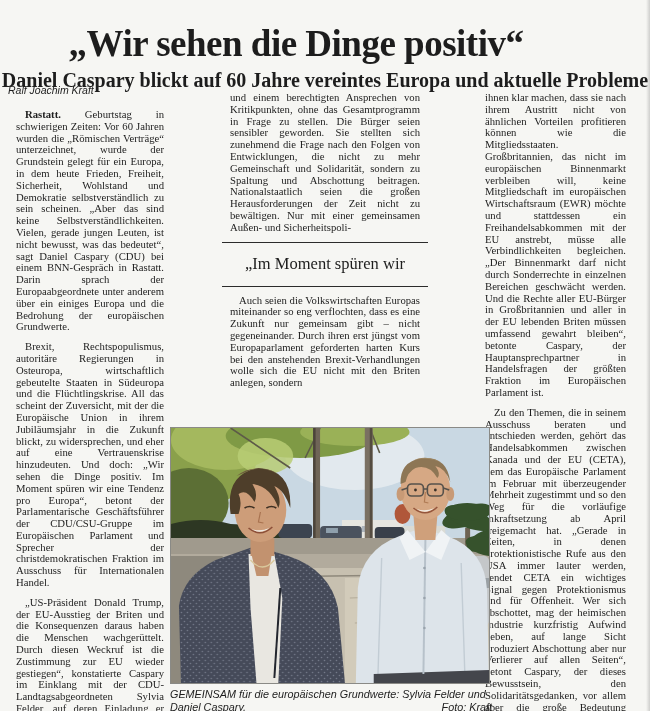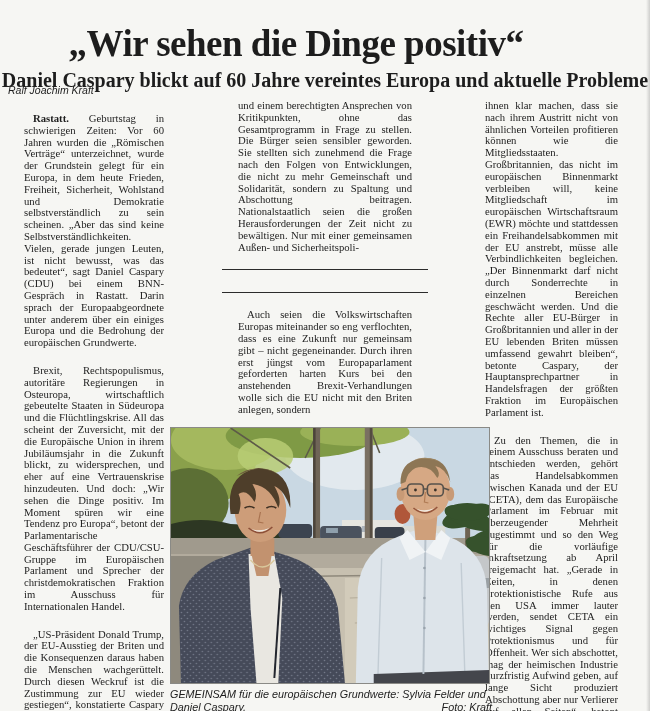--- a/index.html
+++ b/index.html
@@ -14,21 +14,21 @@
     font-size:37px;font-weight:bold;letter-spacing:-0.5px;white-space:nowrap;}
   .subheadline{position:absolute;top:52px;left:0;width:650px;text-align:center;
     font-size:20px;font-weight:bold;white-space:nowrap;}
   .col{position:absolute;top:84px;height:627px;overflow:hidden;
     font-size:10.7px;line-height:11.8px;text-align:justify;hyphens:auto;}
   .col-1{left:8px;width:204px;}
   .col-2{left:222px;width:206px;}
   .col-3{left:423px;width:211px;}
   .byline{font-family:"Liberation Sans","DejaVu Sans",sans-serif;font-style:italic;
     font-size:10.5px;line-height:13px;margin-bottom:12px;text-align:left;}
-  .col p{margin:16px;}
+  .col p{margin:8px;}
   .indent{text-indent:9px;}
   .lead{font-weight:bold;}
   .spacer-right{float:right;width:48px;height:284px;margin-top:343px;}
   .spacer-left{float:left;width:62px;height:284px;margin-top:343px;}
   .pullquote{border-top:1.5px solid #2b2b2b;border-bottom:1.5px solid #2b2b2b;
     margin:7px 0 7px;padding:10px 2px 12px;text-align:center;
     font-size:16.5px;line-height:21px;}
   .photo{position:absolute;left:170px;top:427px;width:320px;height:257px;
     border:1px solid #8a8a86;box-sizing:border-box;background:#cdd9e2;}
   .photo svg{display:block;width:100%;height:100%;}
@@ -51,20 +51,21 @@
     <div>Ralf Joachim Kraft</div>
   </div>
   <p class="indent"><span class="lead">Rastatt.</span><span> Geburtstag in schwierigen Zeiten: Vor 60 Jahren wurden die „Römischen Verträge“ unterzeichnet, wurde der Grundstein gelegt für ein Europa, in dem heute Frieden, Freiheit, Sicherheit, Wohlstand und Demokratie selbstverständlich zu sein scheinen. „Aber das sind keine Selbstverständlichkeiten. Vielen, gerade jungen Leuten, ist nicht bewusst, was das bedeutet“, sagt Daniel Caspary (CDU) bei einem BNN-Gespräch in Rastatt. Darin sprach der Europaabgeordnete unter anderem über ein einiges Europa und die Bedrohung der europäischen Grundwerte.</span></p>
   <p class="indent">Brexit, Rechtspopulismus, autoritäre Regierungen in Osteuropa, wirtschaftlich gebeutelte Staaten in Südeuropa und die Flüchtlingskrise. All das scheint der Zuversicht, mit der die Europäische Union in ihrem Jubiläumsjahr in die Zukunft blickt, zu widersprechen, und eher auf eine Vertrauenskrise hinzudeuten. Und doch: „Wir sehen die Dinge positiv. Im Moment spüren wir eine Tendenz pro Europa“, betont der Parlamentarische Geschäftsführer der CDU/CSU-Gruppe im Europäischen Parlament und Sprecher der christdemokratischen Fraktion im Ausschuss für Internationalen Handel.</p>
   <p class="indent">„US-Präsident Donald Trump, der EU-Ausstieg der Briten und die Konsequenzen daraus haben die Menschen wachgerüttelt. Durch diesen Weckruf ist die Zustimmung zur EU wieder gestiegen“, konstatierte Caspary im Einklang mit der CDU-Landtagsabgeordneten Sylvia Felder, auf deren Einladung er jüngst einen Vormittag in der Barockstadt verbrachte. Beide meinten, dass stärker differenziert werde zwischen plattem Schimpfen auf Europa</p>
 </div>
 
 <div class="col col-2">
   <p>und einem berechtigten Ansprechen von Kritikpunkten, ohne das Gesamtprogramm in Frage zu stellen. Die Bürger seien sensibler geworden. Sie stellten sich zunehmend die Frage nach den Folgen von Entwicklungen, die nicht zu mehr Gemeinschaft und Solidarität, sondern zu Spaltung und Abschottung beitragen. Nationalstaatlich seien die großen Herausforderungen der Zeit nicht zu bewältigen. Nur mit einer gemeinsamen Außen- und Sicherheitspoli-</p>
   <div class="pullquote">
+    <div>„Im Moment spüren wir</div>
   </div>
   <p class="indent">Auch seien die Volkswirtschaften Europas miteinander so eng verflochten, dass es eine Zukunft nur gemeinsam gibt – nicht gegeneinander. Durch ihren erst jüngst vom Europaparlament geforderten harten Kurs bei den anstehenden Brexit-Verhandlungen wolle sich die EU nicht mit den Briten anlegen, sondern</p>
 </div>
 
 <div class="col col-3">
   <div class="spacer-left"></div>
   <p>ihnen klar machen, dass sie nach ihrem Austritt nicht von ähnlichen Vorteilen profitieren können wie die Mitgliedsstaaten. Großbritannien, das nicht im europäischen Binnenmarkt verbleiben will, keine Mitgliedschaft im europäischen Wirtschaftsraum (EWR) möchte und stattdessen ein Freihandelsabkommen mit der EU anstrebt, müsse alle Verbindlichkeiten begleichen. „Der Binnenmarkt darf nicht durch Sonderrechte in einzelnen Bereichen geschwächt werden. Und die Rechte aller EU-Bürger in Großbritannien und aller in der EU lebenden Briten müssen umfassend gewahrt bleiben“, betonte Caspary, der Hauptansprechpartner in Handelsfragen der größten Fraktion im Europäischen Parlament ist.</p>
   <p class="indent">Zu den Themen, die in seinem Ausschuss beraten und entschieden werden, gehört das Handelsabkommen zwischen Kanada und der EU (CETA), dem das Europäische Parlament im Februar mit überzeugender Mehrheit zugestimmt und so den Weg für die vorläufige Inkraftsetzung ab April freigemacht hat. „Gerade in Zeiten, in denen protektionistische Rufe aus den USA immer lauter werden, sendet CETA ein wichtiges Signal gegen Protektionismus und für Offenheit. Wer sich abschottet, mag der heimischen Industrie kurzfristig Aufwind geben, auf lange Sicht produziert Abschottung aber nur Verlierer auf allen Seiten“, betont Caspary, der dieses Bewusstsein, den Solidaritätsgedanken, vor allem aber die große Bedeutung Europas für Frieden und Freiheit, Sicherheit, Stabilität und Wohlstand gerade auch in die europäische Jugend hineintragen möchte. Gerne besuche er daher Schulen, um das theoretische Wissen durch praktische Erfahrungen zu bereichern und Politik ein Stück weit erfahrbarer zu machen.</p>
 </div>
 

